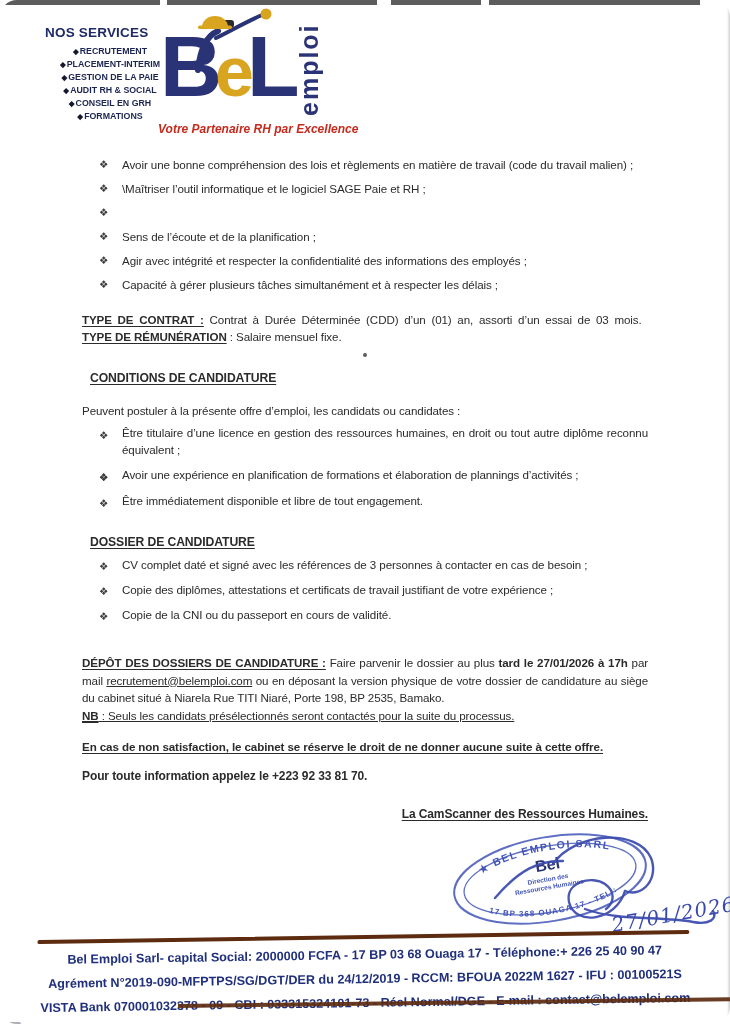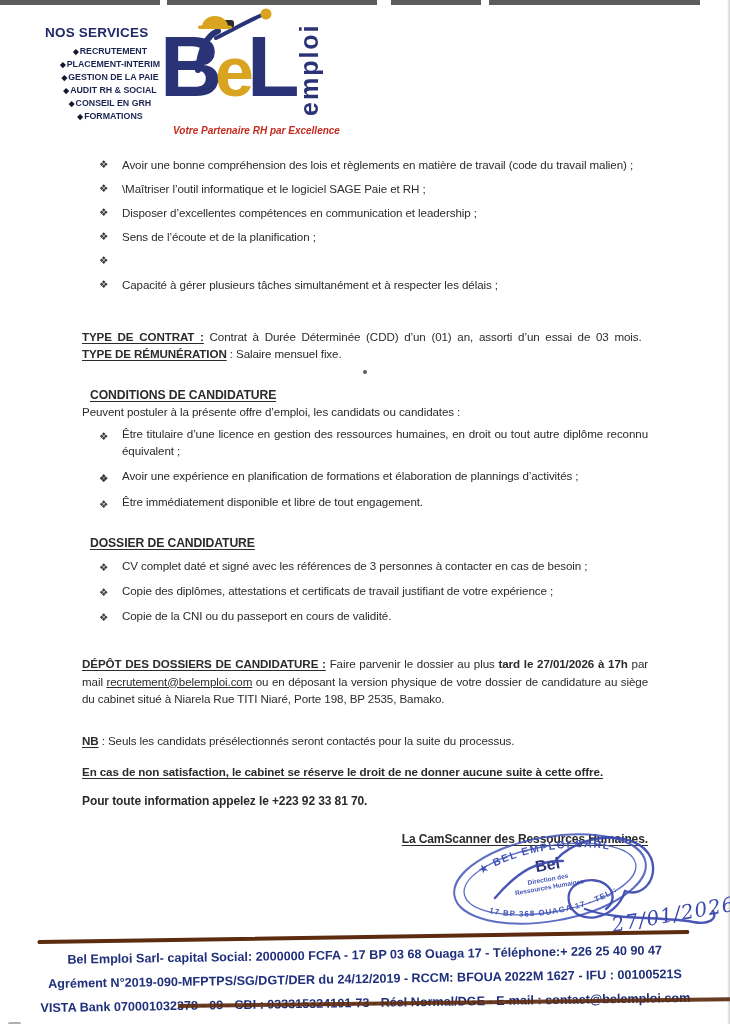--- a/index.html
+++ b/index.html
@@ -1,61 +1,61 @@
 <!DOCTYPE html>
 <html><head>
 <meta charset="utf-8">
 <style>
   html,body{margin:0;padding:0;background:#ffffff;}
   .page{position:relative;width:730px;height:1024px;background:#fff;overflow:hidden;
-        font-family:"Liberation Sans",sans-serif;color:#2b2b2b;}
+        font-family:"Liberation Sans",sans-serif;color:#2b2b2b;border-radius:17px;}
   
   .strip{position:absolute;top:0;height:5px;background:#3f3f3f;opacity:.85;}
   .edge-right{position:absolute;right:0;top:0;width:3px;height:100%;
               background:linear-gradient(to left,#cfcfcf,rgba(255,255,255,0));}
   .mark-dot{position:absolute;left:213px;top:23px;width:5px;height:5px;border-radius:50%;background:#1c1c1c;}
   .mark-dash{position:absolute;left:221px;top:20px;width:13px;height:8px;border-radius:3px;background:#2a2a2a;}
   
   .services{position:absolute;left:45px;top:25px;width:130px;}
   .services-title{font-size:13.5px;font-weight:bold;color:#1f2a66;letter-spacing:.2px;}
   .svc{font-size:8.8px;font-weight:bold;color:#1c2450;line-height:12.1px;white-space:nowrap;text-align:center;}
   .svc .d{font-size:7.5px;margin-right:1px;color:#15172e;}
   .logo{position:absolute;left:158px;top:10px;width:162px;height:126px;}
   .bel{position:absolute;left:2px;top:16px;display:flex;align-items:baseline;}
   .bel .b,.bel .l{font-size:86px;font-weight:bold;color:#2a3376;line-height:80px;}
   .bel .e{font-size:70px;font-weight:bold;color:#d9a41f;line-height:64px;margin:0 -7px;}
   .emploi{position:absolute;right:-4px;top:2px;height:104px;font-size:25px;font-weight:bold;color:#2a3376;
           writing-mode:vertical-rl;transform:rotate(180deg);letter-spacing:2px;}
   .worker{position:absolute;left:28px;top:-6px;}
-  .tagline{position:absolute;left:0;bottom:0;width:104%;text-align:left;font-size:10px;
-           font-style:italic;font-weight:bold;color:#c52a1e;white-space:nowrap;margin-left:15px;}
+  .tagline{position:absolute;left:0;bottom:0;width:104%;text-align:left;font-size:12px;
+           font-style:italic;font-weight:bold;color:#c52a1e;white-space:nowrap;}
   
   .content{position:absolute;left:82px;top:158px;width:566px;font-size:11.6px;letter-spacing:-0.1px;
            color:#2b2b2b;line-height:15px;}
   ul{list-style:none;margin:0;padding:0;}
   .req li{position:relative;padding-left:40px;height:13px;line-height:13px;margin-bottom:11px;white-space:nowrap;}
   .blt{position:absolute;left:17px;top:0;font-size:10.5px;color:#3c3c3c;}
   .hd{font-weight:bold;font-size:12.2px;text-decoration:underline;text-underline-offset:2px;line-height:14px;margin-left:8px;}
   .lbl{font-weight:bold;text-decoration:underline;text-underline-offset:2px;}
-  .type-block{margin-top:37px;line-height:17px;}
+  .type-block{margin-top:20px;line-height:17px;}
   .type-l1{white-space:nowrap;word-spacing:2.6px;}
   .dot-mark{width:4px;height:4px;border-radius:50%;background:#5d5d5d;margin:8px auto 0;}
   .cond-head{margin-top:14px;}
-  .cond-intro{margin-top:2px;}
+  .cond-intro{margin-top:18px;}
   .cond li{position:relative;padding-left:40px;line-height:16.5px;margin-bottom:9px;text-align:justify;}
   .cond li .blt{top:2px;}
   .cond{margin-top:7px;}
   .doss-head{margin-top:26px;}
   .doss{margin-top:9px;}
   .doss li{position:relative;padding-left:40px;line-height:14px;margin-bottom:11px;white-space:nowrap;}
   .doss li .blt{top:1px;}
   .depot{margin-top:32px;line-height:17.5px;text-align:justify;}
   .depot .bold{font-weight:bold;}
   .depot .email{text-decoration:underline;}
-  .nb{margin-top:25px;white-space:nowrap;}
+  .nb{margin-top:1px;white-space:nowrap;text-decoration:underline;}
   .warning{margin-top:16px;font-weight:bold;white-space:nowrap;}
   .warning span{text-decoration:underline;text-underline-offset:2px;}
   .phone{margin-top:15px;font-weight:bold;font-size:12px;}
   .direction{margin-top:23px;text-align:right;font-weight:bold;font-size:12px;}
   .direction span{text-decoration:underline;text-underline-offset:2px;}
   
   .stampwrap{position:absolute;left:435px;top:828px;width:300px;height:120px;}
   
   .footer{position:absolute;left:0;top:935px;width:730px;transform:rotate(-0.9deg);}
   .rule1{margin-left:38px;width:652px;height:4px;background:#5d2b10;border-radius:2px;}
@@ -107,23 +107,23 @@
     </svg>
     <div class="emploi">emploi</div>
     <div class="tagline">Votre Partenaire RH par Excellence</div>
   </div>
 
   <div class="content">
 
     <ul class="req">
       <li><span class="blt">❖</span><span>Avoir une bonne compréhension des lois et règlements en matière de travail (code du travail malien) ;</span></li>
       <li><span class="blt">❖</span><span>\Maîtriser l’outil informatique et le logiciel SAGE Paie et RH ;</span></li>
-      <li><span class="blt">❖</span><span>Disposer d’excellentes compétences en communication et leadership ;</span></li>
+      <li><span class="blt">❖</span></li>
       <li><span class="blt">❖</span><span>Sens de l’écoute et de la planification ;</span></li>
-      <li><span class="blt">❖</span></li>
+      <li><span class="blt">❖</span><span>Agir avec intégrité et respecter la confidentialité des informations des employés ;</span></li>
       <li><span class="blt">❖</span><span>Capacité à gérer plusieurs tâches simultanément et à respecter les délais ;</span></li>
     </ul>
 
     <div class="type-block">
       <div class="type-l1"><span class="lbl">TYPE DE CONTRAT :</span><span> Contrat à Durée Déterminée (CDD) d’un (01) an, assorti d’un essai de 03 mois.</span></div>
       <div><span class="lbl">TYPE DE RÉMUNÉRATION</span><span> : Salaire mensuel fixe.</span></div>
     </div>
 
     <div class="dot-mark"></div>
 

